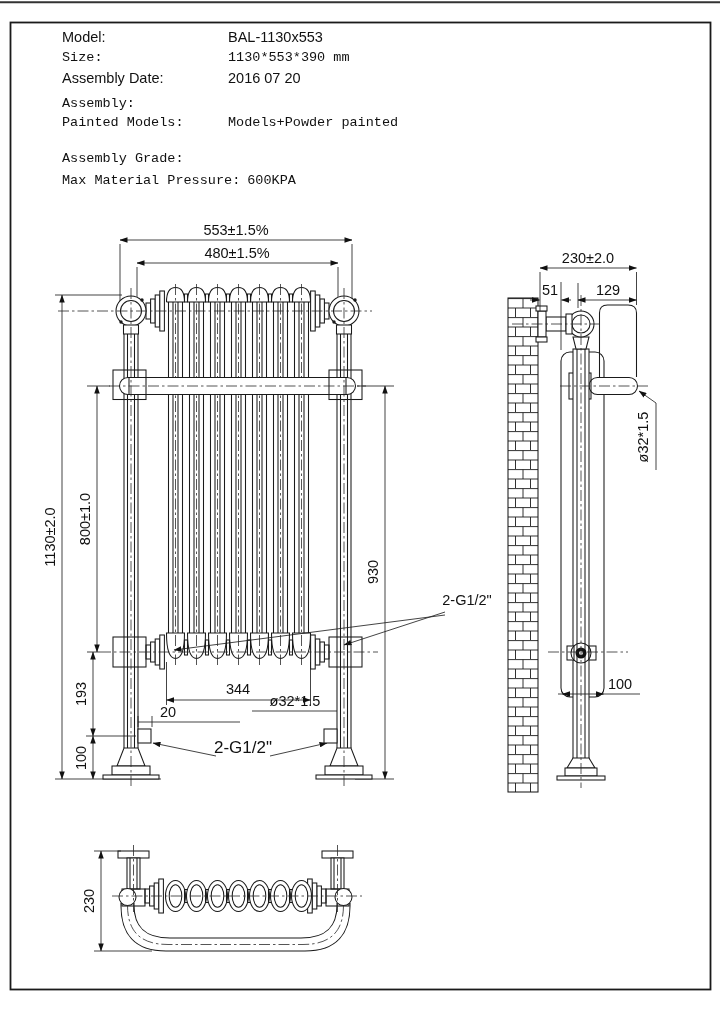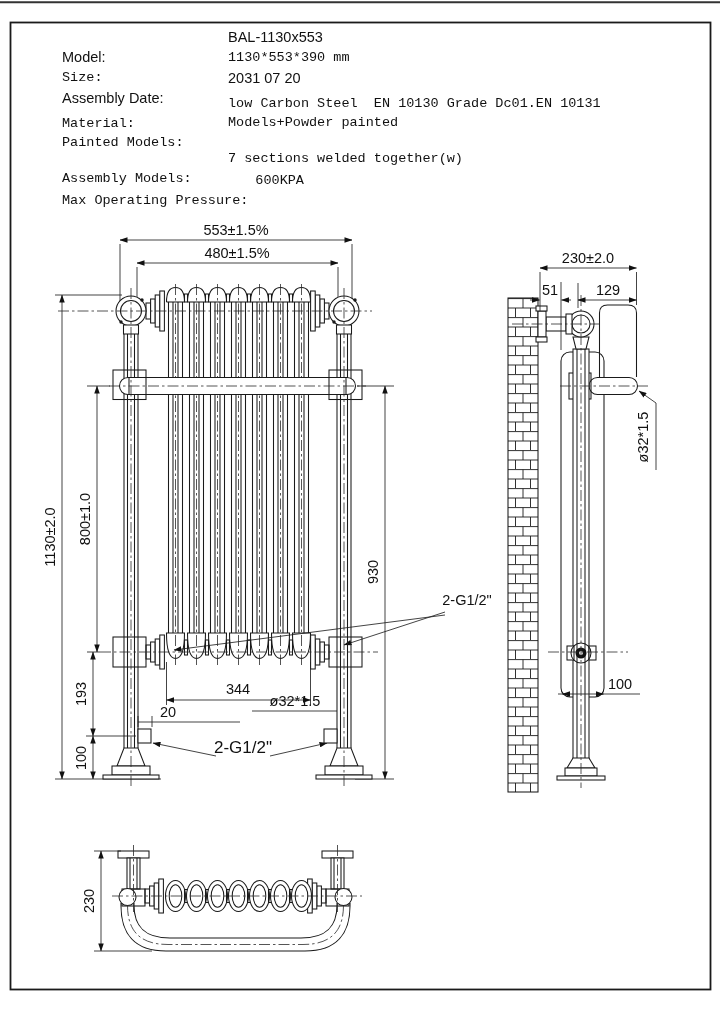--- a/index.html
+++ b/index.html
@@ -10,21 +10,21 @@
   .s  {stroke:#1a1a1a;stroke-width:1.05;fill:none;}
   .sw {stroke:#1a1a1a;stroke-width:1.05;fill:#fff;}
   .cl {stroke:#2a2a2a;stroke-width:.8;fill:none;stroke-dasharray:11 3 2.5 3;}
   .dim{stroke:#222;stroke-width:.85;fill:none;}
   .dtx{font-family:"Liberation Sans",sans-serif;font-size:14.5px;fill:#111;}
   .dtx.big{font-size:17px;}
   .mid{text-anchor:middle;}
   
   .hdr{position:absolute;left:62px;top:0;width:640px;}
   .hrow{position:absolute;display:flex;white-space:pre;}
-  .hlabel{min-width:166px;margin-top:20px;}
+  .hlabel{min-width:166px;}
   .hrow.nolw .hlabel{min-width:0;margin-right:7px;}
   .f-sans{font-family:"Liberation Sans",sans-serif;font-size:14.5px;color:#111;}
   .f-mono{font-family:"Liberation Mono",monospace;font-size:13.5px;color:#111;}
 </style>
 </head>
 <body>
 
 <div class="stage">
 
 <svg width="720" height="1018" viewBox="0 0 720 1018">
@@ -400,33 +400,31 @@
   <div class="hrow f-sans" style="top:29px">
     <span class="hlabel">Model:</span>
     <span>BAL-1130x553</span>
   </div>
   <div class="hrow f-mono" style="top:50px">
     <span class="hlabel">Size:</span>
     <span>1130*553*390 mm</span>
   </div>
   <div class="hrow f-sans" style="top:70px">
     <span class="hlabel">Assembly Date:</span>
-    <span>2031 07 20</span>
+    <span>2016 07 20</span>
   </div>
   <div class="hrow f-mono" style="top:96px">
-    <span class="hlabel">Material:</span>
-    <span>low Carbon Steel  EN 10130 Grade Dc01.EN 10131</span>
+    <span class="hlabel">Assembly:</span>
   </div>
   <div class="hrow f-mono" style="top:115px">
     <span class="hlabel">Painted Models:</span>
     <span>Models+Powder painted</span>
   </div>
   <div class="hrow f-mono" style="top:151px">
-    <span class="hlabel">Assembly Models:</span>
-    <span>7 sections welded together(w)</span>
+    <span class="hlabel">Assembly Grade:</span>
   </div>
   <div class="hrow f-mono nolw" style="top:173px">
-    <span class="hlabel">Max Operating Pressure:</span>
+    <span class="hlabel">Max Material Pressure:</span>
     <span>600KPA</span>
   </div>
 </div>
 
 </div>
 
 </body></html>

